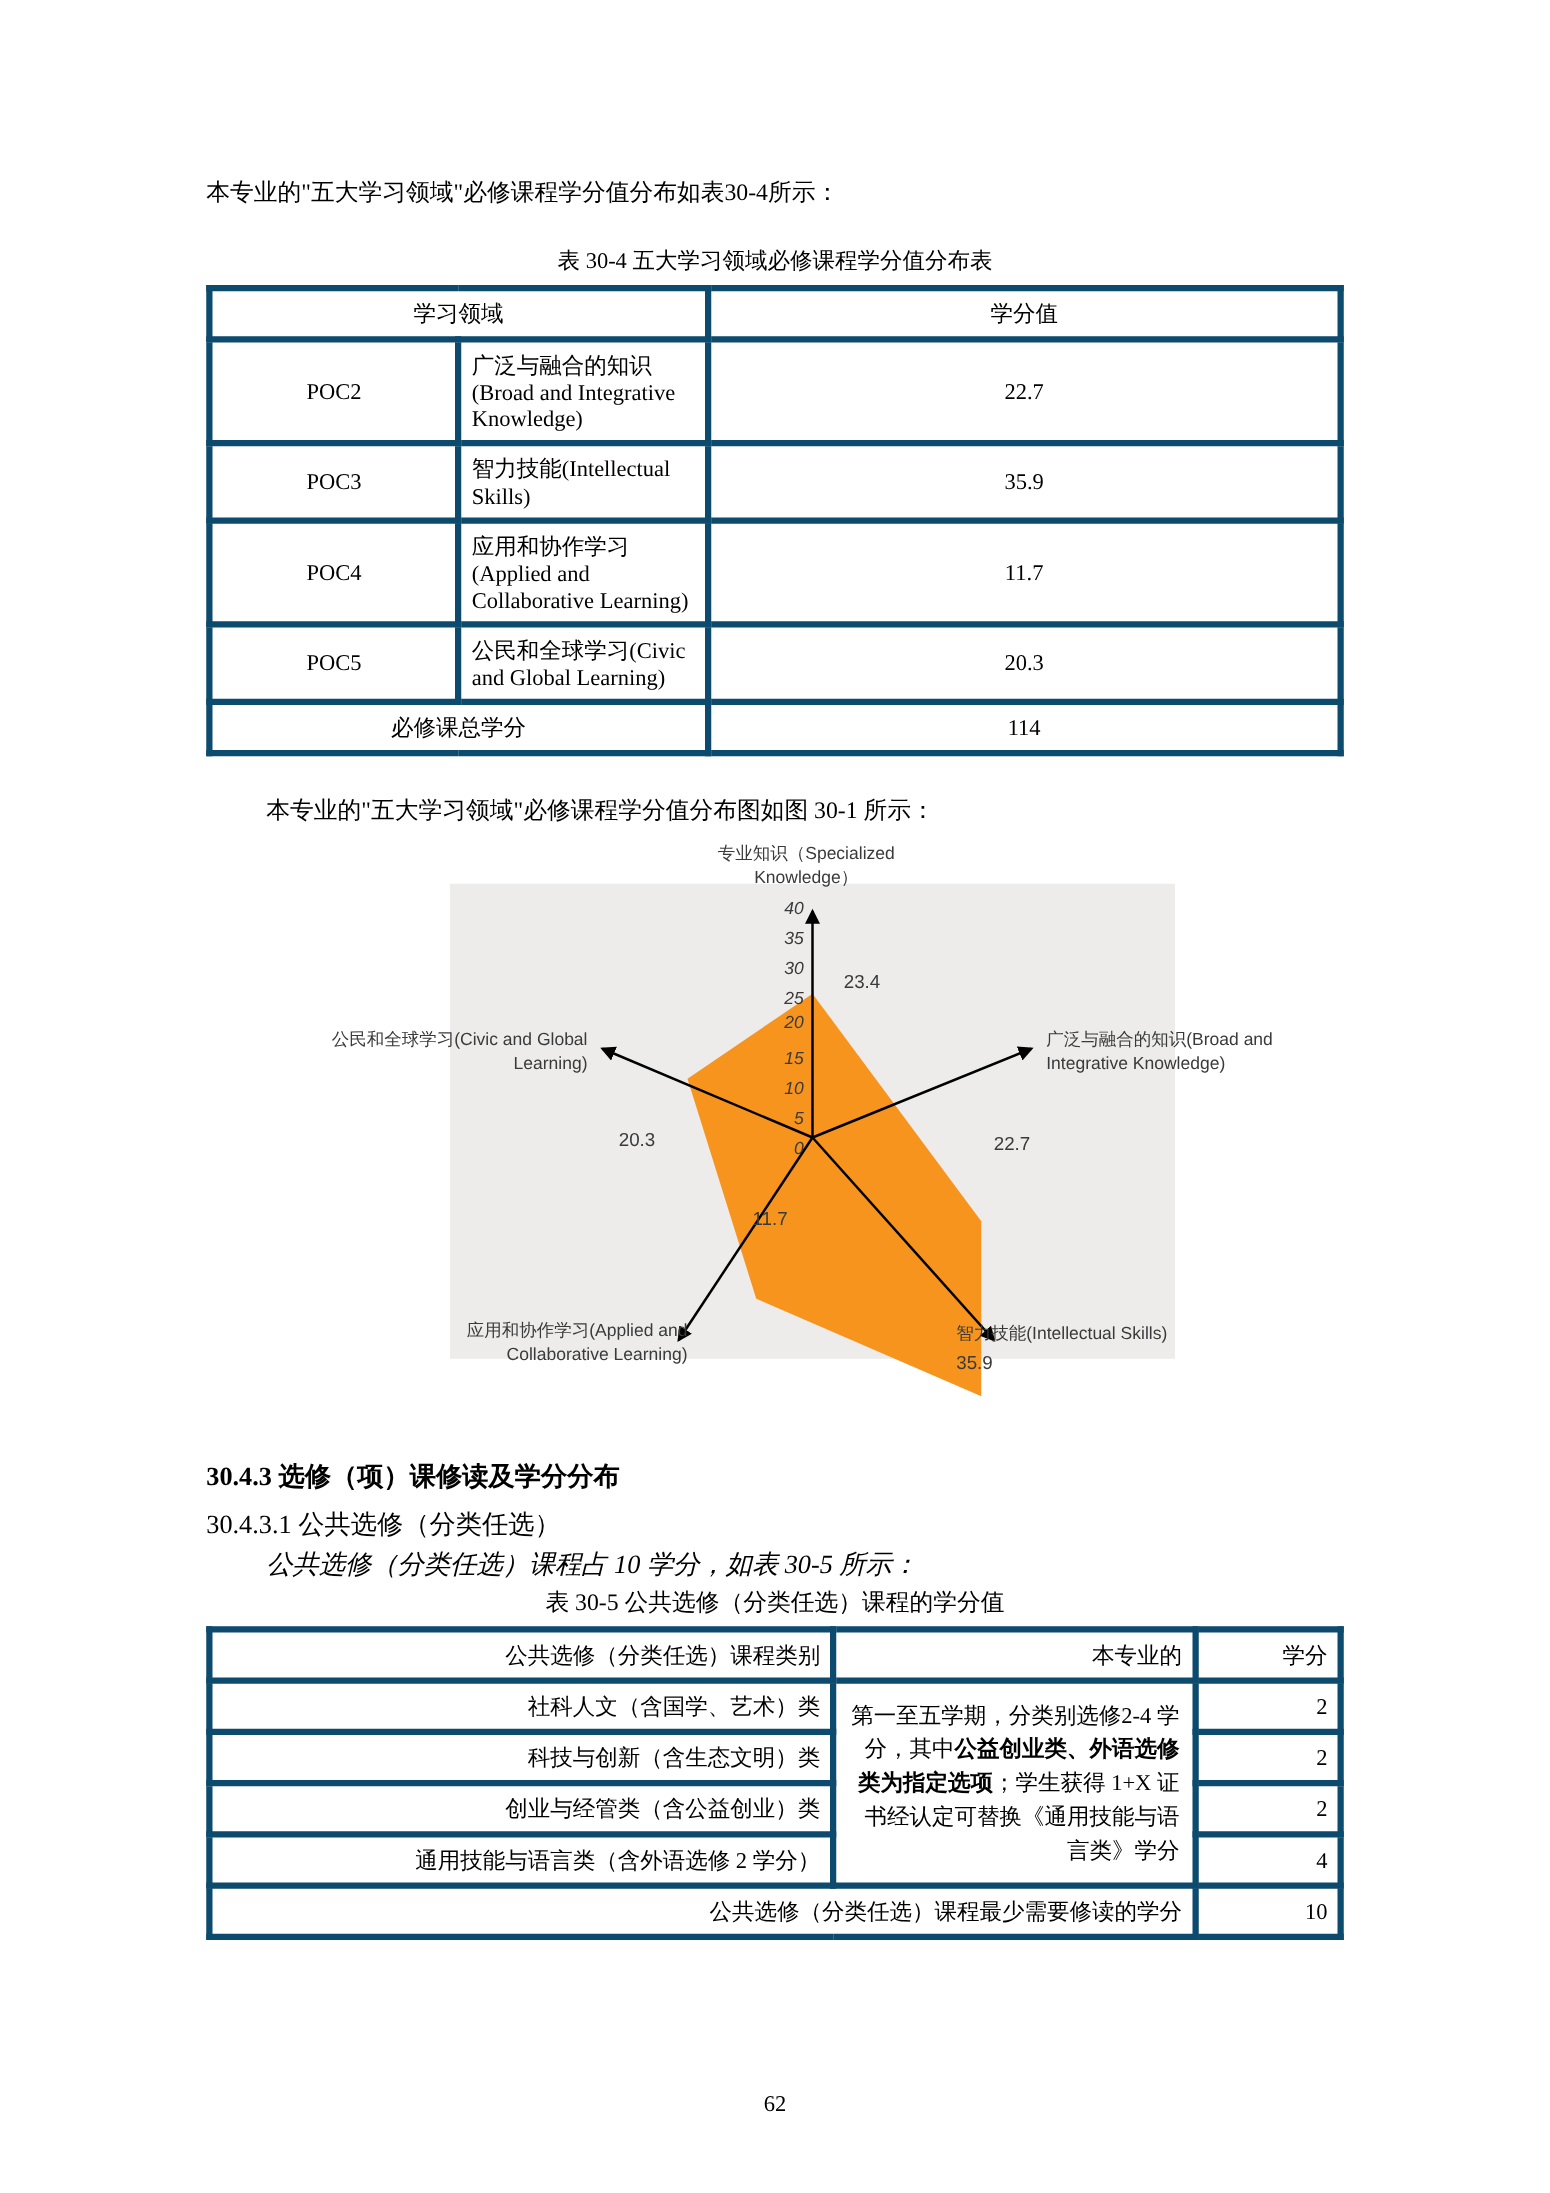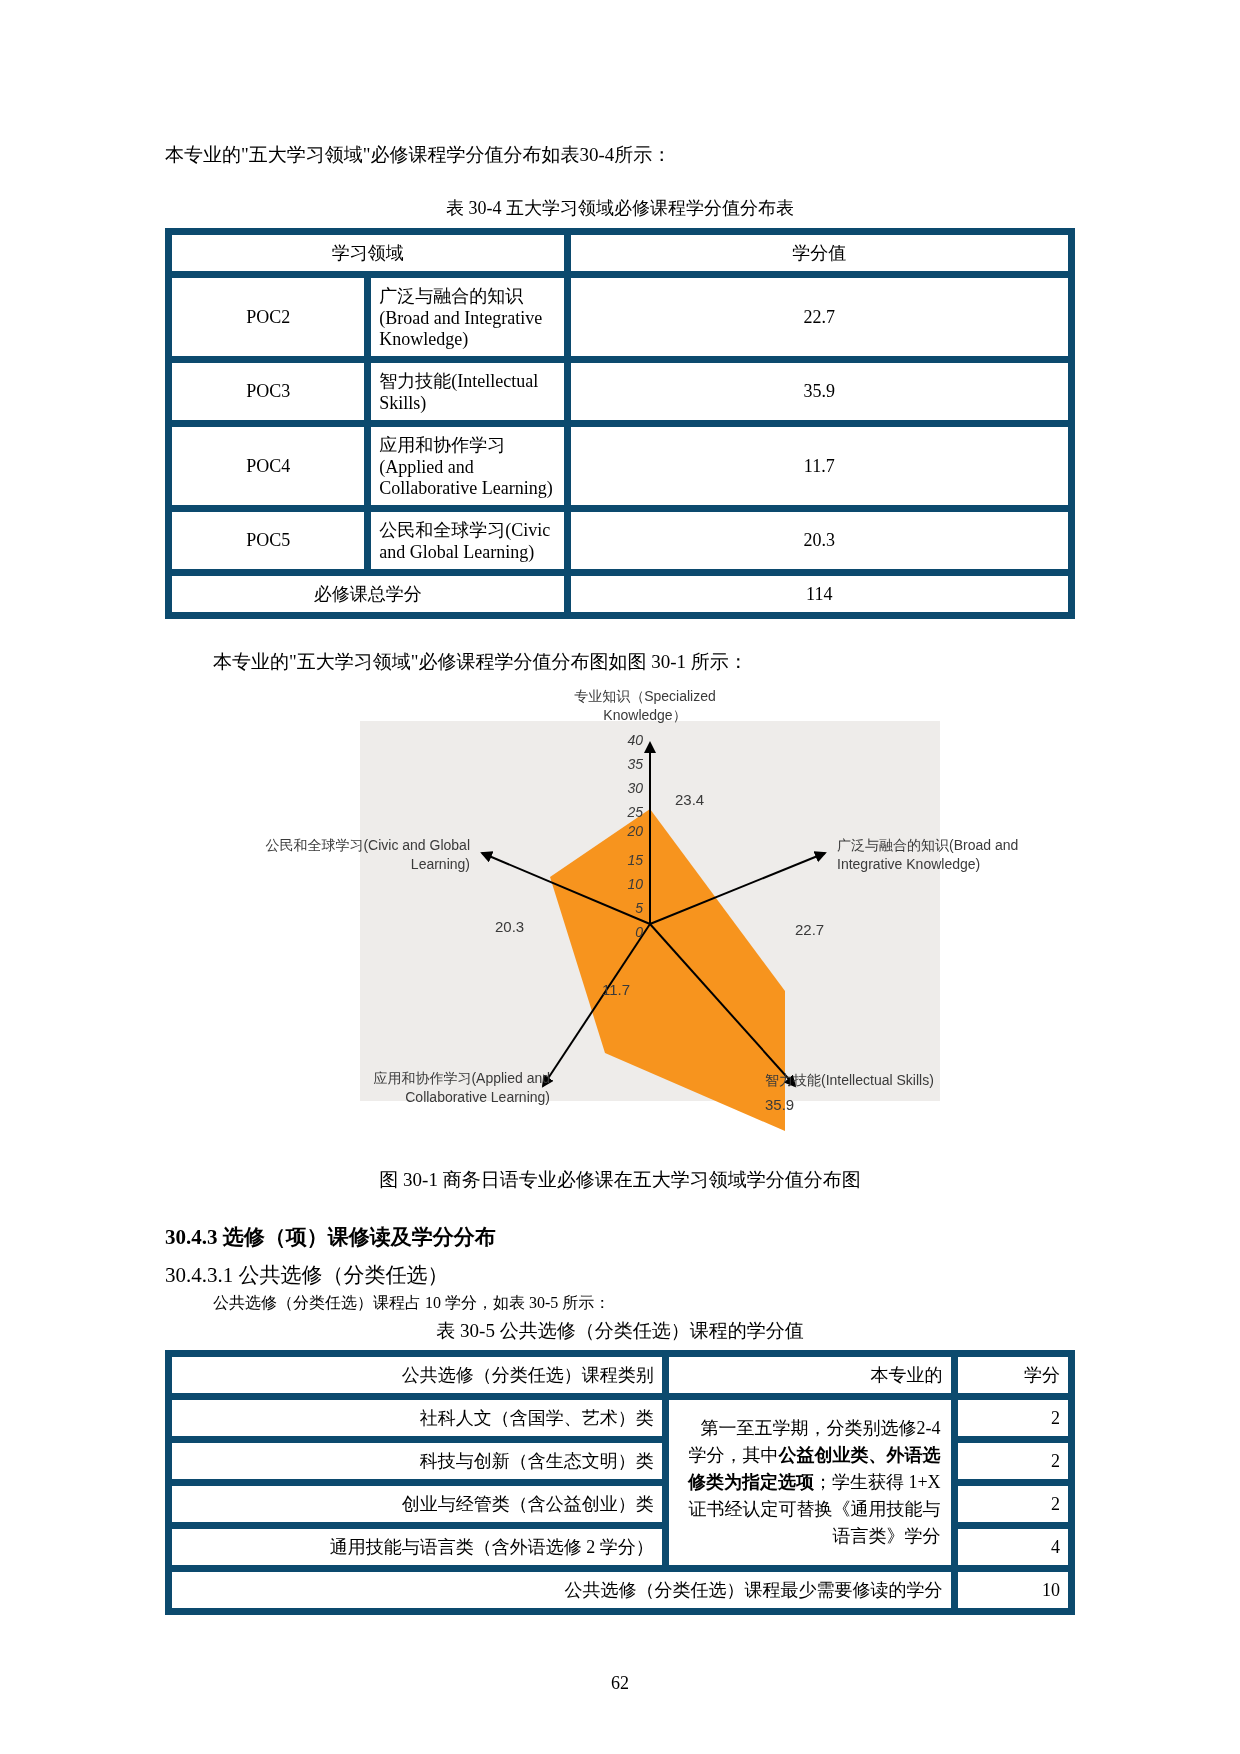--- a/index.html
+++ b/index.html
@@ -30,21 +30,21 @@
     text-align: center;
     font-size: 18px;
     margin: 0 0 8px 0;
   }
   table.doc-table {
     border-collapse: collapse;
     width: 100%;
     table-layout: fixed;
   }
   table.doc-table td, table.doc-table th {
-    border: 7px solid #0c4a6e;
+    border: 5px solid #0c4a6e;
     font-size: 18px;
     padding: 6px 8px;
     font-weight: normal;
     vertical-align: middle;
   }
   .t1-col-code { width: 90px; text-align: center; }
   .t1-col-name { text-align: left; }
   .t1-col-val  { width: 120px; text-align: center; }
   .hdr { text-align: center; font-weight: bold; }
   .center { text-align: center; }
@@ -112,23 +112,24 @@
     margin: 30px 0 4px 0;
     font-family: "Liberation Serif", serif;
   }
   h4.subsection {
     font-size: 21px;
     font-weight: normal;
     margin: 10px 0 4px 0;
     font-family: "Liberation Serif", serif;
   }
   .p-10 {
-    font-size: 16px;
+    font-size: 21px;
     margin: 4px 0 0 0;
     text-indent: 48px;
+    font-style: italic;
   }
   .caption2 {
     text-align: center;
     font-size: 19px;
     margin: 4px 0 6px 0;
   }
   .t2 td, .t2 th { font-size: 18px; padding: 9px 6px; text-align: right; }
   .t2-c1 { width: 455px; text-align: center; }
   .t2-c2 { width: 255px; }
   .t2-c3 { width: 90px; text-align: center; }
@@ -229,21 +230,20 @@
     <div class="chart-label" style="left:125px; top:388px; width:260px; text-align:right;">应用和协作学习(Applied and Collaborative Learning)</div>
     <div class="chart-label" style="left:75px; top:155px; width:230px; text-align:right;">公民和全球学习(Civic and Global Learning)</div>
 
     <div class="val-num" style="left:510px; top:110px;">23.4</div>
     <div class="val-num" style="left:630px; top:240px;">22.7</div>
     <div class="val-num" style="left:600px; top:415px;">35.9</div>
     <div class="val-num" style="left:437px; top:300px;">11.7</div>
     <div class="val-num" style="left:330px; top:237px;">20.3</div>
   </div>
 
-  <p class="fig-caption">图 30-1 商务日语专业必修课在五大学习领域学分值分布图</p>
 
   <h3 class="section">30.4.3 选修（项）课修读及学分分布</h3>
   <h4 class="subsection">30.4.3.1 公共选修（分类任选）</h4>
 
   <p class="p-10">公共选修（分类任选）课程占 10 学分，如表 30-5 所示：</p>
   <p class="caption2">表 30-5 公共选修（分类任选）课程的学分值</p>
 
   <table class="doc-table t2">
     <tbody>
       <tr>

